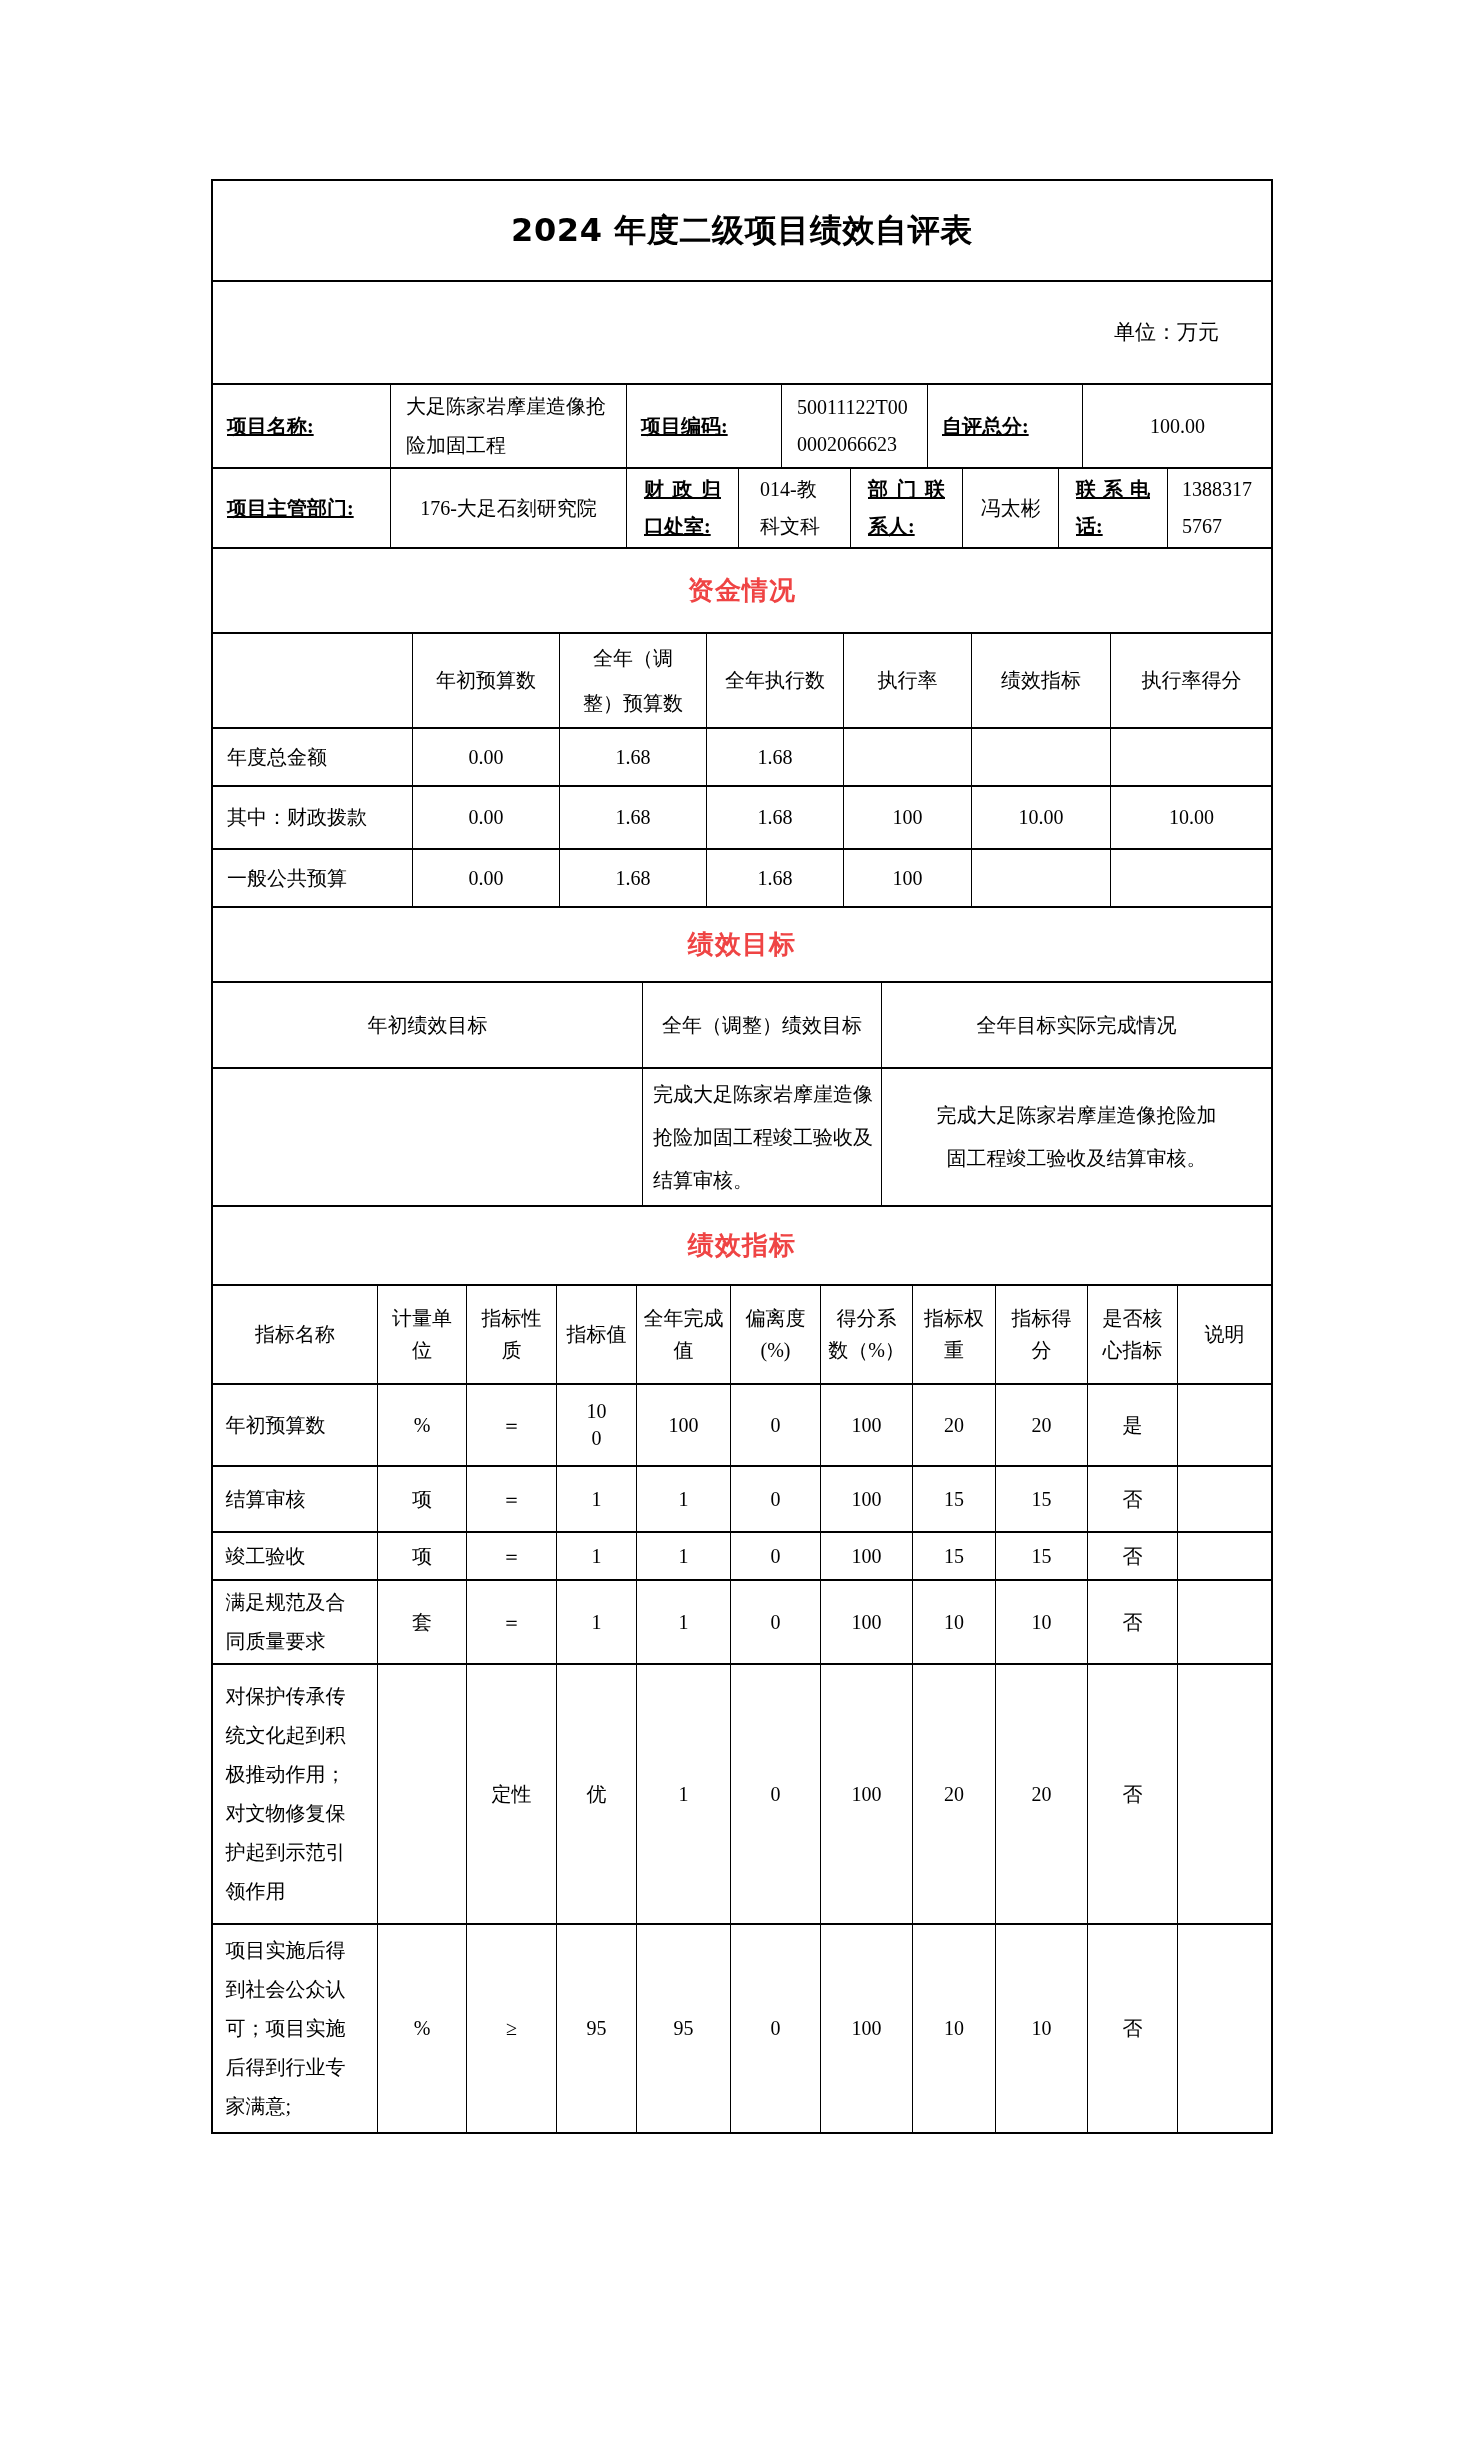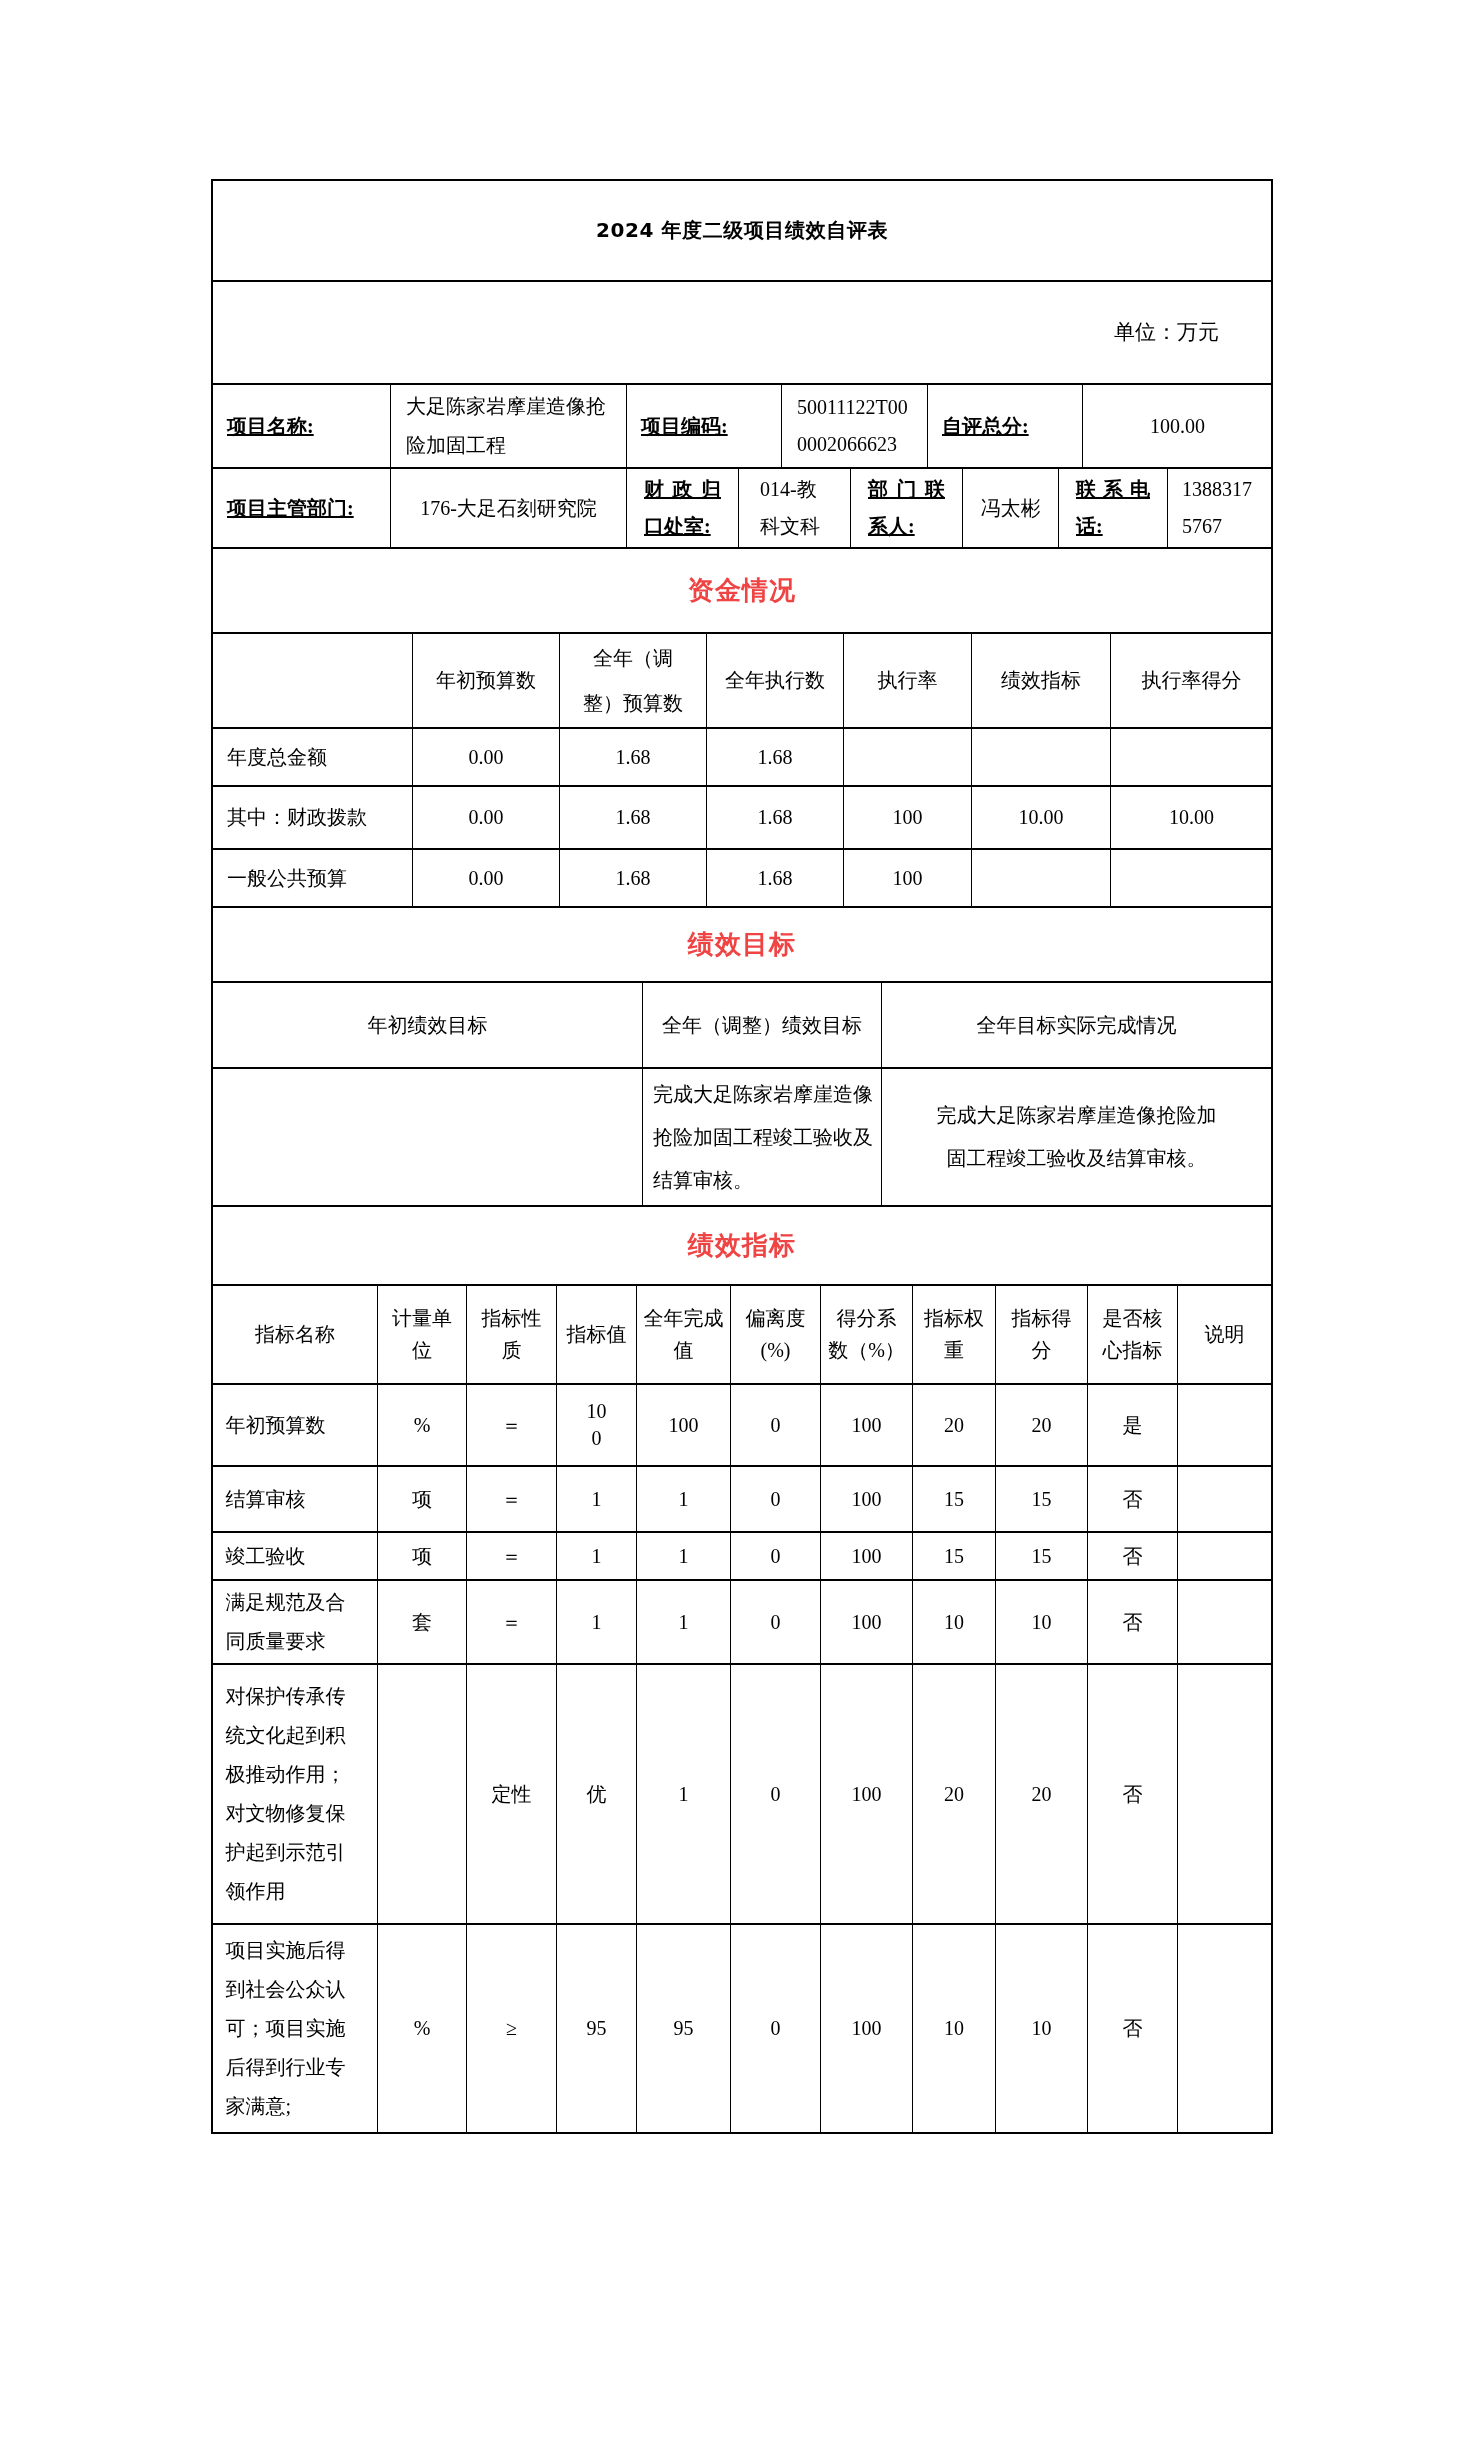--- a/index.html
+++ b/index.html
@@ -61,21 +61,21 @@
   .cw228{flex:0 0 128px}.cw247{flex:0 0 139px}.cw288{flex:0 0 162px}
   
   .cw764{flex:0 0 429px}.cw425{flex:0 0 239px}.cw694{flex:0 0 390px}
   
   .cw292{flex:0 0 164px}.cw158{flex:0 0 89px}.cw160{flex:0 0 90px}.cw143{flex:0 0 80px}
   .cw168{flex:0 0 94px}.cw164{flex:0 0 92px}.cw147{flex:0 0 83px}.cw167{flex:0 0 94px}
 
   .title-cell{
     flex:1 1 auto;
     font-family:"DejaVu Sans","Liberation Sans",sans-serif;
-    font-weight:bold;font-size:20px;letter-spacing:0.6px;
+    font-weight:bold;font-size:32px;letter-spacing:0.6px;
   }
   .unit-cell{flex:1 1 auto;justify-content:flex-end;padding-right:52px;font-size:21px;}
   .band-cell{
     flex:1 1 auto;
     font-family:"DejaVu Sans","Liberation Sans",sans-serif;
     font-weight:bold;font-size:26px;color:#ef4444;letter-spacing:1.1px;
   }
   .lbl{font-weight:bold;text-decoration:underline;}
   .left{justify-content:flex-start;text-align:left;}
   .pl25{padding-left:14px;}

